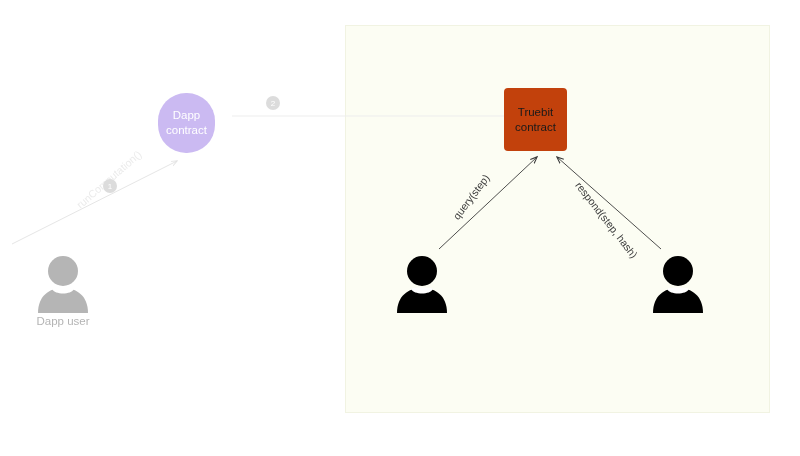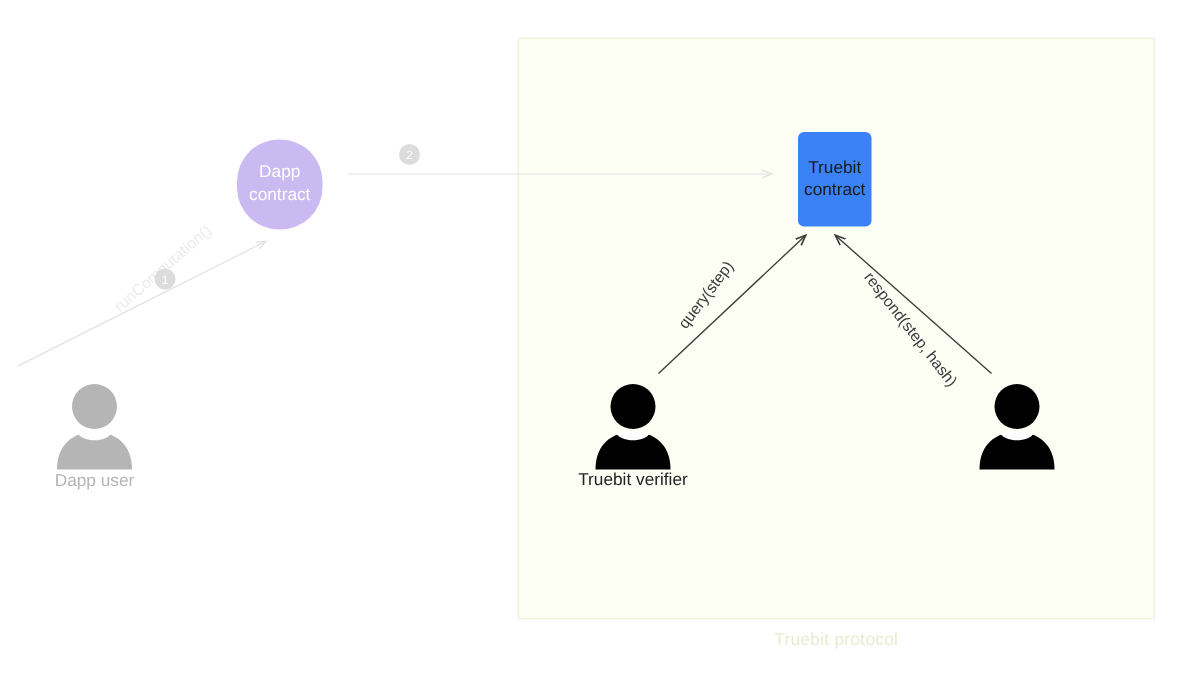--- a/index.html
+++ b/index.html
@@ -57,25 +57,25 @@
   .dapp-contract {
     left: 158px;
     top: 93px;
     width: 57px;
     height: 60px;
     background: #cbbaf2;
     color: #ffffff;
     border-radius: 28px;
   }
   .truebit-contract {
-    left: 532px;
+    left: 504px;
     top: 88px;
-    width: 49px;
+    width: 63px;
     height: 63px;
-    background: #3b82f6;
+    background: #c2410c;
     color: #1a1a1a;
   }
 
   
   .person {
     position: absolute;
     width: 62px;
     height: 62px;
   }
   .person svg { display: block; }
@@ -150,21 +150,20 @@
   }
   .badge-1 { left: 103px; top: 179px; }
   .badge-2 { left: 266px; top: 96px; }
 </style>
 </head>
 <body>
 
 <div id="canvas">
 
   <div class="protocol-box"></div>
-  <div class="protocol-caption">Truebit protocol</div>
 
   <svg id="arrows" viewBox="0 0 800 456" xmlns="http://www.w3.org/2000/svg">
     <defs>
       <marker id="head-light" markerWidth="7" markerHeight="7" refX="6" refY="3.2" orient="auto" markerUnits="userSpaceOnUse">
         <path d="M0,0.6 L6.4,3.2 L0,5.8" fill="none" stroke="#e2e2e2" stroke-width="0.9"></path>
       </marker>
       <marker id="head-dark" markerWidth="8" markerHeight="8" refX="6.6" refY="3.4" orient="auto" markerUnits="userSpaceOnUse">
         <path d="M0,0.6 L6.8,3.4 L0,6.2" fill="none" stroke="#3b3b3b" stroke-width="1.1"></path>
       </marker>
     </defs>
@@ -201,21 +200,20 @@
   </div>
   <div class="person-label label-dapp">Dapp user</div>
 
   <div class="person person-verifier">
     <svg width="62" height="62" viewBox="0 0 62 62" xmlns="http://www.w3.org/2000/svg">
       <circle cx="31" cy="18" r="15" fill="#000000"></circle>
       <path d="M6 60 C6 43 17 35 31 35 C45 35 56 43 56 60 Z" fill="#000000"></path>
       <path d="M20 36 C23 42 39 42 42 36 C39 34 23 34 20 36 Z" fill="#ffffff"></path>
     </svg>
   </div>
-  <div class="person-label label-verifier">Truebit verifier</div>
 
   <div class="person person-solver">
     <svg width="62" height="62" viewBox="0 0 62 62" xmlns="http://www.w3.org/2000/svg">
       <circle cx="31" cy="18" r="15" fill="#000000"></circle>
       <path d="M6 60 C6 43 17 35 31 35 C45 35 56 43 56 60 Z" fill="#000000"></path>
       <path d="M20 36 C23 42 39 42 42 36 C39 34 23 34 20 36 Z" fill="#ffffff"></path>
     </svg>
   </div>
 
   <div class="edge-label label-runcomputation">runComputation()</div>

